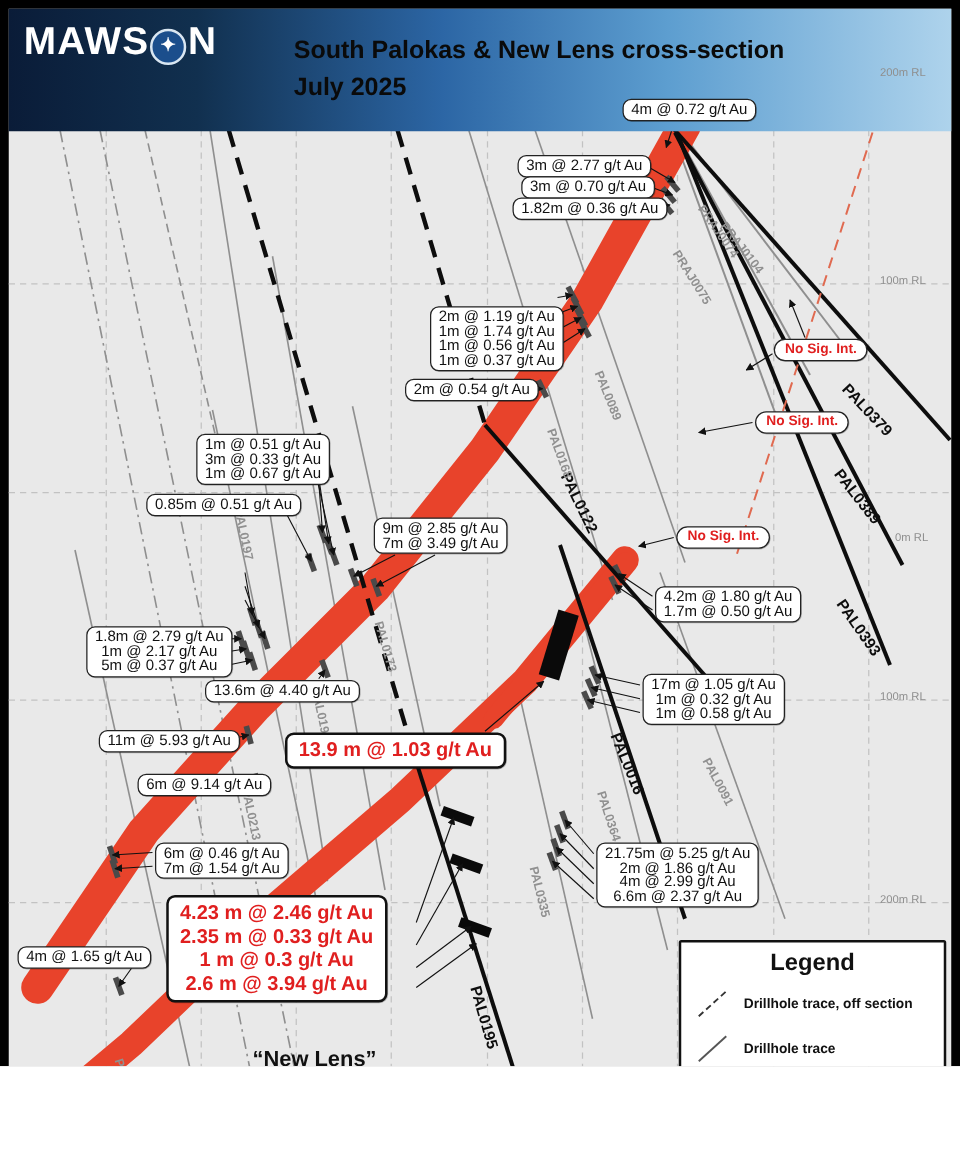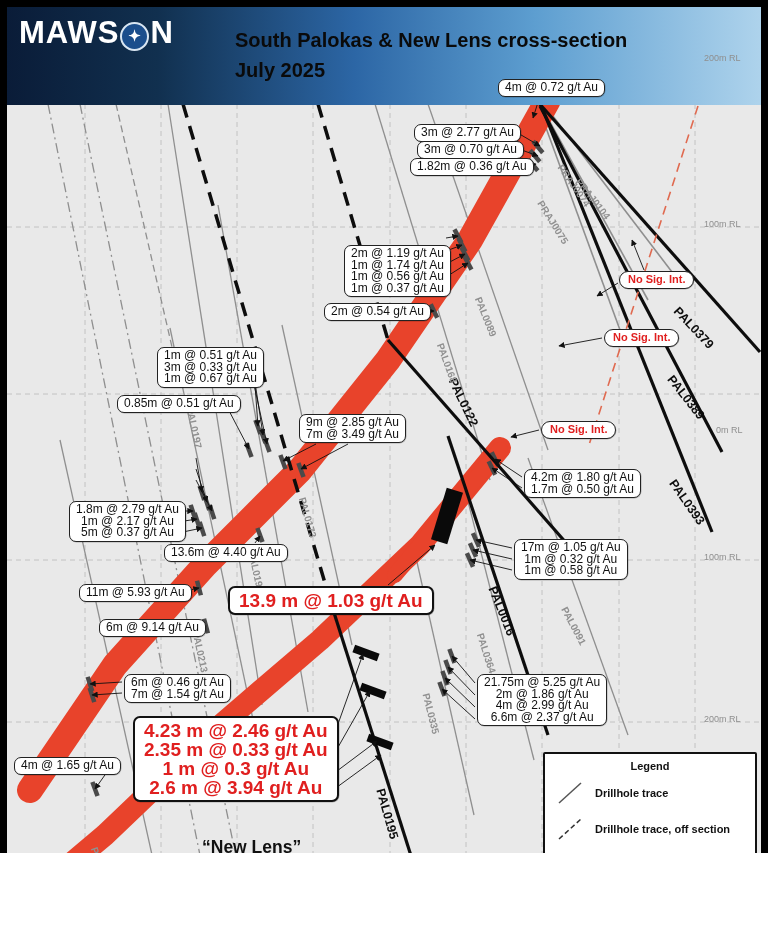--- a/index.html
+++ b/index.html
@@ -16,31 +16,31 @@
   .hdr-title{position:absolute;left:228px;top:18px;color:#0a0a0a;font-weight:700;font-size:20px;line-height:30px;}
   .sec-b{position:absolute;left:7px;top:78px;color:#fff;font-weight:700;font-size:18px;}
   .sec-b2{position:absolute;left:718px;top:80px;color:#0a1a30;font-weight:700;font-size:18px;}
   
   .layer{position:absolute;left:0;top:0;width:768px;height:941px;z-index:4;pointer-events:none;}
   .labels{z-index:3;}
   .axis{z-index:6;}
   .co{position:absolute;background:#fff;border:1.2px solid #222;border-radius:7px;padding:2px 6px;font-size:12px;
       line-height:11.5px;color:#111;white-space:nowrap;text-align:center;box-shadow:0.5px 0.5px 0 rgba(0,0,0,.25);}
   .co.nosig{font-weight:700;color:var(--hl,#e01f1f);font-size:11px;border-radius:9px;border-width:1.5px;padding:2px 8px;}
-  .co.big{font-weight:700;color:var(--hl,#e01f1f);font-size:19px;line-height:19px;border:2.5px solid #111;border-radius:7px;padding:3px 9px;}
+  .co.big{font-weight:700;color:var(--hl,#e01f1f);font-size:16px;line-height:19px;border:2.5px solid #111;border-radius:7px;padding:3px 9px;}
   .co.title{background:transparent;border:none;box-shadow:none;font-weight:700;color:#111;font-size:17.5px;}
   .hlabel{position:absolute;font-weight:700;white-space:nowrap;transform-origin:0 50%;}
   .hlabel.major{font-size:12.5px;color:#0d0d0d;}
   .hlabel.minor{font-size:10px;color:#909090;}
   .elev{position:absolute;font-size:9px;color:#8f8f8f;white-space:nowrap;}
   .coord{position:absolute;font-size:9px;color:#9b9b9b;transform-origin:0 100%;white-space:nowrap;}
   
   .legend{position:absolute;left:543px;top:752px;width:214px;height:178px;background:#fff;border:2.5px solid #111;
           border-radius:2px;z-index:5;box-sizing:border-box;padding:6px 10px;}
-  .legend-title{font-size:11px;font-weight:700;color:#111;text-align:center;margin-bottom:7px;}
+  .legend-title{font-size:19px;font-weight:700;color:#111;text-align:center;margin-bottom:7px;}
   .lrow{display:flex;align-items:center;gap:8px;margin-bottom:8px;}
   .lrow .licon{width:32px;height:28px;flex:0 0 32px;}
   .lrow .ltext{font-size:11px;font-weight:700;color:#111;line-height:13px;}
 </style>
 </head>
 <body>
 
 <div class="canvas">
   <div class="inner"></div>
 
@@ -290,21 +290,21 @@
         <div class="co-line">1.7m @ 0.50 g/t Au</div>
       </div>
       <div class="co plain" style="left: 514px; top: 539px;">
         <div class="co-line">17m @ 1.05 g/t Au</div>
         <div class="co-line">1m @ 0.32 g/t Au</div>
         <div class="co-line">1m @ 0.58 g/t Au</div>
       </div>
       <div class="co plain" style="left: 79px; top: 584px;">
         <div class="co-line">11m @ 5.93 g/t Au</div>
       </div>
-      <div class="co plain" style="left: 99px; top: 619px;">
+      <div class="co plain" style="left: 110px; top: 619px;">
         <div class="co-line">6m @ 9.14 g/t Au</div>
       </div>
       <div class="co big" style="left: 228px; top: 586px;">
         <div class="co-line">13.9 m @ 1.03 g/t Au</div>
       </div>
       <div class="co plain" style="left: 477px; top: 674px;">
         <div class="co-line">21.75m @ 5.25 g/t Au</div>
         <div class="co-line">2m @ 1.86 g/t Au</div>
         <div class="co-line">4m @ 2.99 g/t Au</div>
         <div class="co-line">6.6m @ 2.37 g/t Au</div>
@@ -338,29 +338,29 @@
       <div class="coord" style="left: 240px; top: 918px; transform: rotate(-70deg);">7,373,650N</div>
       <div class="coord" style="left: 296px; top: 918px; transform: rotate(-70deg);">3,408,400E</div>
       <div class="coord" style="left: 440px; top: 918px; transform: rotate(-70deg);">3,408,450E</div>
       <div class="coord" style="left: 492px; top: 918px; transform: rotate(-70deg);">7,373,600N</div>
     </div>
 
   <div class="legend">
     <div class="legend-title">Legend</div>
     <div class="lrow">
       <svg class="licon" viewBox="0 0 32 28">
+        <line x1="4" y1="24" x2="26" y2="4" stroke="#333" stroke-width="1.5" stroke-dasharray="5 3"></line>
+      </svg>
+      <div class="ltext">Drillhole trace, off section</div>
+    </div>
+    <div class="lrow">
+      <svg class="licon" viewBox="0 0 32 28">
         <line x1="4" y1="24" x2="26" y2="4" stroke="#555" stroke-width="1.5"></line>
       </svg>
       <div class="ltext">Drillhole trace</div>
-    </div>
-    <div class="lrow">
-      <svg class="licon" viewBox="0 0 32 28">
-        <line x1="4" y1="24" x2="26" y2="4" stroke="#333" stroke-width="1.5" stroke-dasharray="5 3"></line>
-      </svg>
-      <div class="ltext">Drillhole trace, off section</div>
     </div>
     <div class="lrow">
       <svg class="licon" viewBox="0 0 32 28">
         <line x1="3" y1="25" x2="27" y2="3" stroke="#333" stroke-width="1.2"></line>
         <line x1="10" y1="19" x2="20" y2="9" stroke="#0a0a0a" stroke-width="7"></line>
       </svg>
     </div>
     <div class="lrow">
       <svg class="licon" viewBox="0 0 32 28">
         <polygon points="2,26 11,26 29,2 20,2" fill="#e8432b"></polygon>

